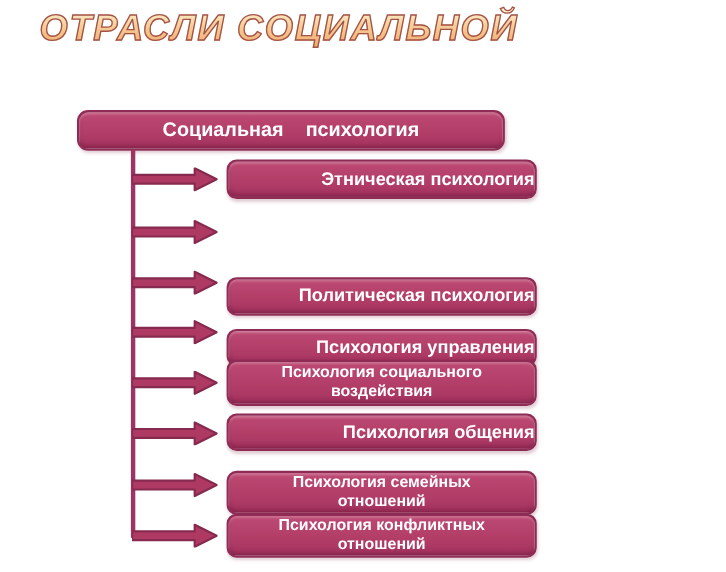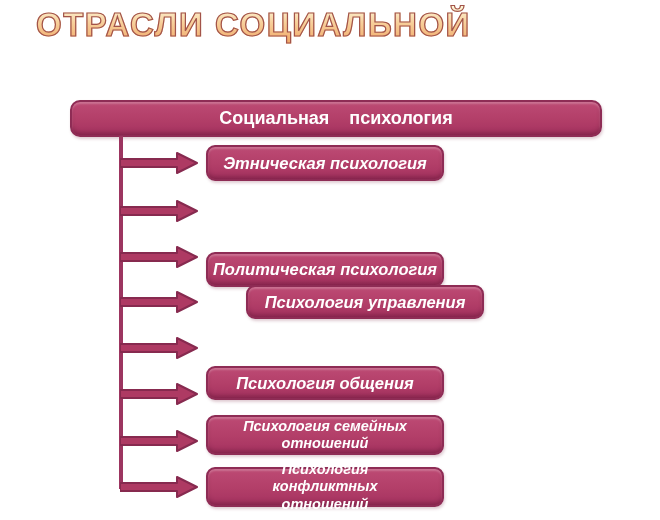--- a/index.html
+++ b/index.html
@@ -25,20 +25,21 @@
     font-weight: 800;
     letter-spacing: 1.5px;
     line-height: 1.27;
   }
   .slide-title .tline {
     display: inline-block;
     background: linear-gradient(180deg, #fdf5d6 8%, #f7cf9a 45%, #f0a766 95%);
     -webkit-background-clip: text;
     background-clip: text;
     color: transparent;
+    font-style: italic;
     -webkit-text-stroke: 1.2px #a2534a;
   }
 
   
   .node {
     position: absolute;
     box-sizing: border-box;
     background: linear-gradient(180deg, #bd4a74 0%, #b23e68 55%, #a53260 100%);
     border: 2.5px solid #8e2c55;
     border-radius: 9px;
@@ -48,46 +49,46 @@
     justify-content: center;
     text-align: center;
     box-shadow:
       inset 0 2px 2px rgba(255,255,255,0.22),
       inset 0 -4px 5px -2px rgba(70,10,35,0.40),
       1px 2px 3px rgba(130,50,80,0.25);
   }
   .root-node {
     left: 70px;
     top: 100px;
-    width: 532px;
+    width: 389px;
     height: 37px;
     border-radius: 10px;
     font-size: 18px;
     font-weight: bold;
     white-space: pre;
   }
   .branch-node {
     left: 206px;
-    width: 238px;
+    width: 282px;
     font-weight: bold;
-    font-style: italic;
     font-size: 16.5px;
+    justify-content: flex-end;
   }
   .branch-node.two-line {
     font-size: 14.5px;
     line-height: 1.2;
     padding: 0 35px;
   }
   .r1 { top: 145px; height: 36px; }
   .r2 { top: 193px; height: 36px; }
   .r3 { top: 252px; height: 35px; }
-  .r4 { top: 285px; height: 34px; margin-left: 40px; }
+  .r4 { top: 299px; height: 34px; }
   .r5 { top: 327px; height: 42px; }
-  .r6 { top: 366px; height: 34px; }
-  .r7 { top: 415px; height: 40px; }
+  .r6 { top: 376px; height: 34px; }
+  .r7 { top: 428px; height: 40px; }
   .r8 { top: 467px; height: 40px; }
 
   
   .trunk {
     position: absolute;
     left: 119px;
     top: 136px;
     width: 3.5px;
     height: 353px;
     background: #9c3560;
@@ -149,20 +150,23 @@
 
   <div class="node branch-node r1">
     <span>Этническая психология</span>
   </div>
   <div class="node branch-node r3">
     <span>Политическая психология</span>
   </div>
   <div class="node branch-node r4">
     <span>Психология управления</span>
   </div>
+  <div class="node branch-node two-line r5">
+    <span>Психология социального воздействия</span>
+  </div>
   <div class="node branch-node r6">
     <span>Психология общения</span>
   </div>
   <div class="node branch-node two-line r7">
     <span>Психология семейных отношений</span>
   </div>
   <div class="node branch-node two-line r8">
     <span>Психология конфликтных отношений</span>
   </div>
 

